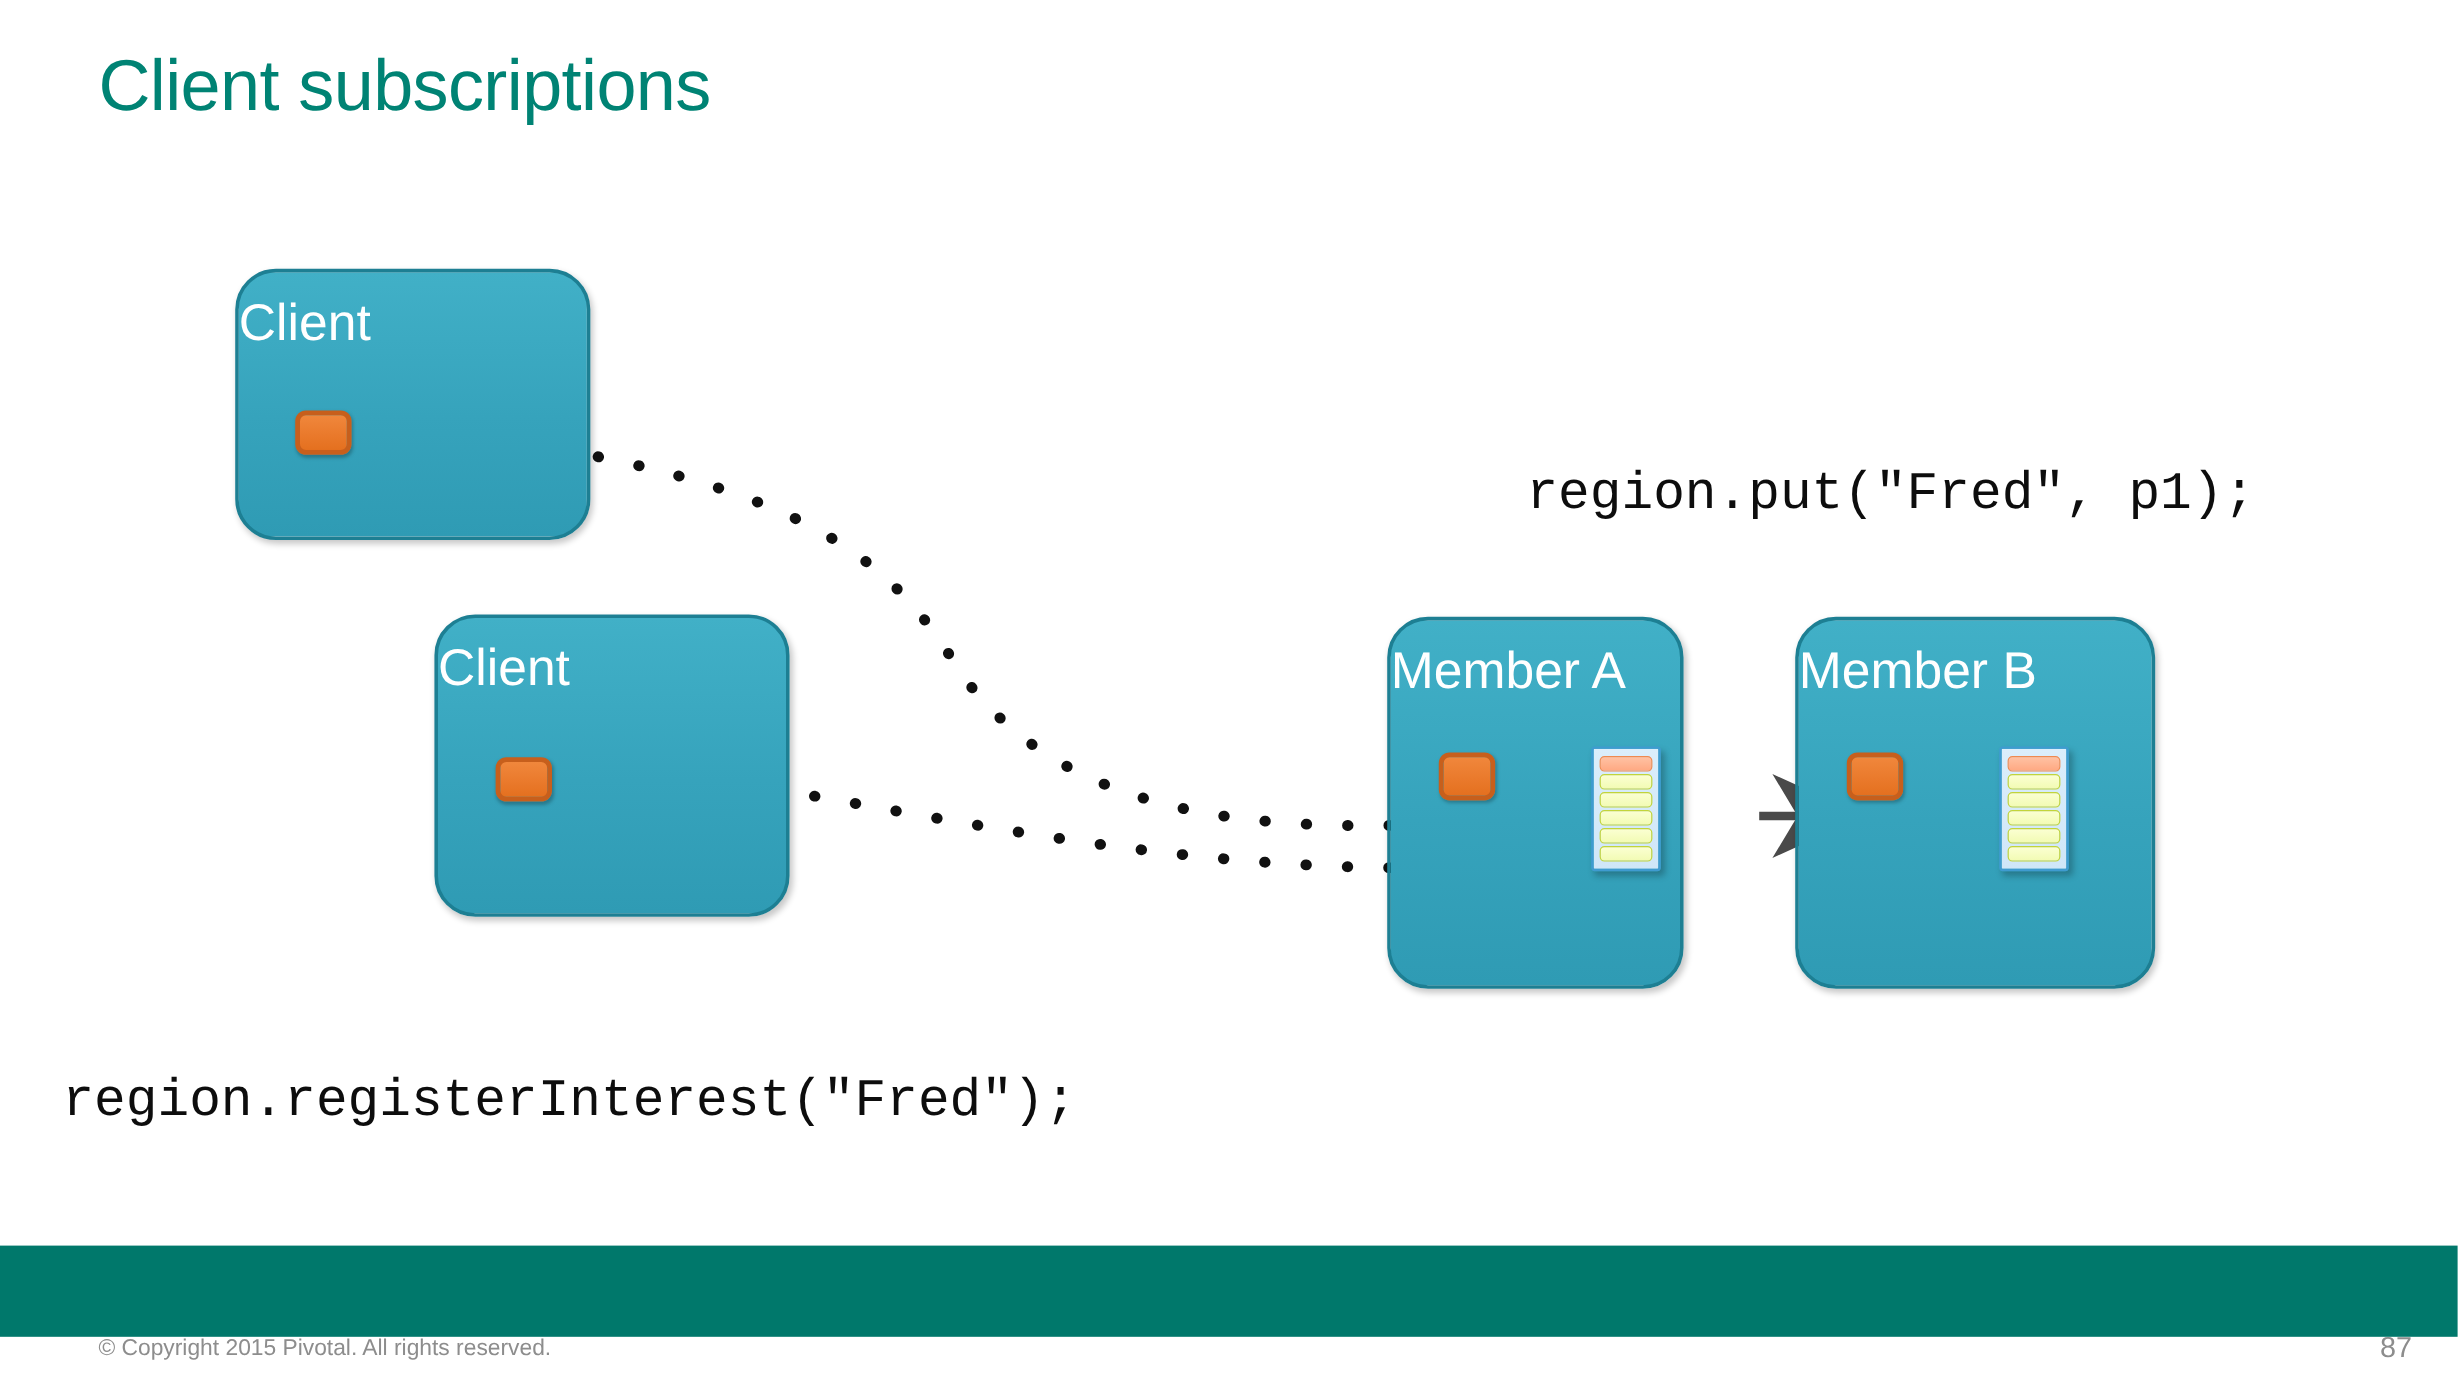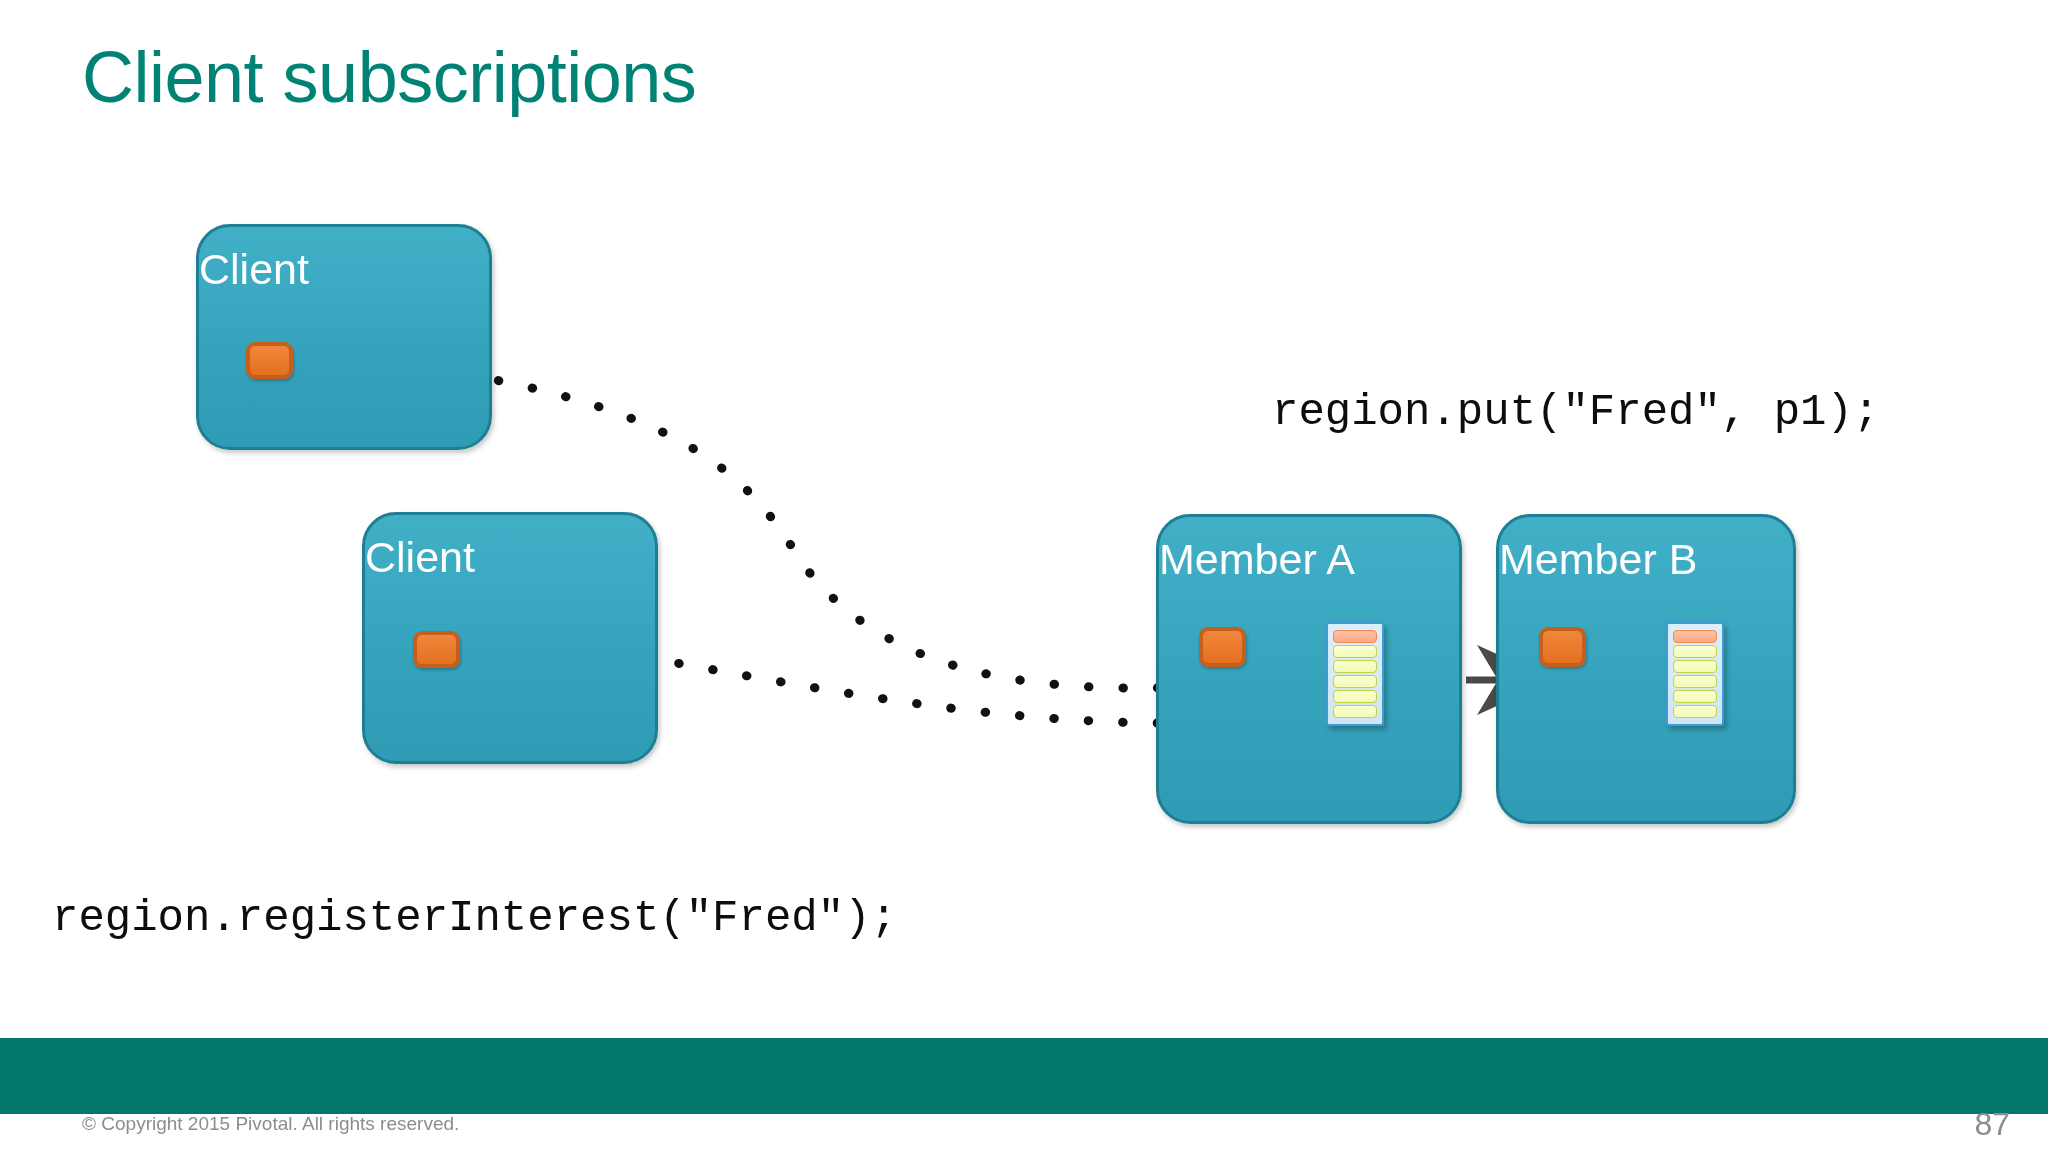--- a/index.html
+++ b/index.html
@@ -22,21 +22,21 @@
     width: 2048px;
     height: 1152px;
     background: #ffffff;
   }
 
   
   #slide-title {
     position: absolute;
     left: 82px;
     top: 40px;
-    font-size: 72px;
+    font-size: 60px;
     line-height: 1.05;
     color: #008374;
     font-family: "Liberation Sans", sans-serif;
     font-weight: 400;
     letter-spacing: -0.5px;
     white-space: nowrap;
   }
 
   
   #diagram {
@@ -72,21 +72,21 @@
     text-align: left;
     color: #ffffff;
     font-size: 43px;
     font-family: "Liberation Sans", sans-serif;
     font-weight: 400;
     letter-spacing: 0px;
   }
 
   .client-box-1 { left: 196px; top: 224px; width: 296px; height: 226px; }
   .client-box-2 { left: 362px; top: 512px; width: 296px; height: 252px; }
-  .member-box-a { left: 1156px; top: 514px; width: 306px; height: 310px; }
+  .member-box-a { left: 1156px; top: 514px; width: 247px; height: 310px; }
   .member-box-b { left: 1496px; top: 514px; width: 300px; height: 310px; }
 
   
   .orange-square {
     position: absolute;
     background: linear-gradient(180deg, #f0873c 0%, #ea7a2c 55%, #e4701f 100%);
     border: 4px solid #c75f1c;
     border-radius: 9px;
     box-shadow: 1px 2px 3px rgba(0,0,0,0.25);
     box-sizing: border-box;
@@ -163,21 +163,21 @@
     color: #8d8d8d;
     font-size: 19px;
     font-family: "Liberation Sans", sans-serif;
   }
   #page-number {
     position: absolute;
     right: 38px;
     top: 1124px;
     transform: translateY(-50%);
     color: #8d8d8d;
-    font-size: 32px;
+    font-size: 24px;
     font-family: "Liberation Sans", sans-serif;
   }
 
   
   .code-block {
     position: absolute;
     font-family: "Liberation Mono", "DejaVu Sans Mono", monospace;
     color: #0d0d0d;
     white-space: pre;
   }

